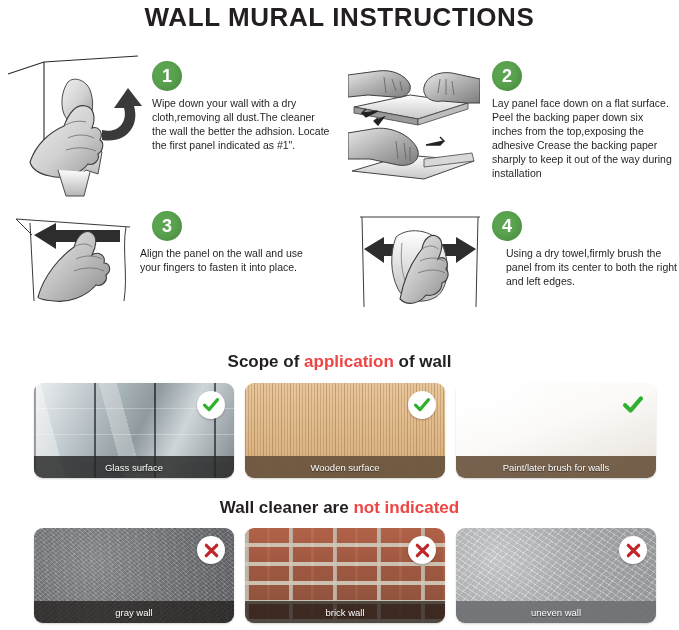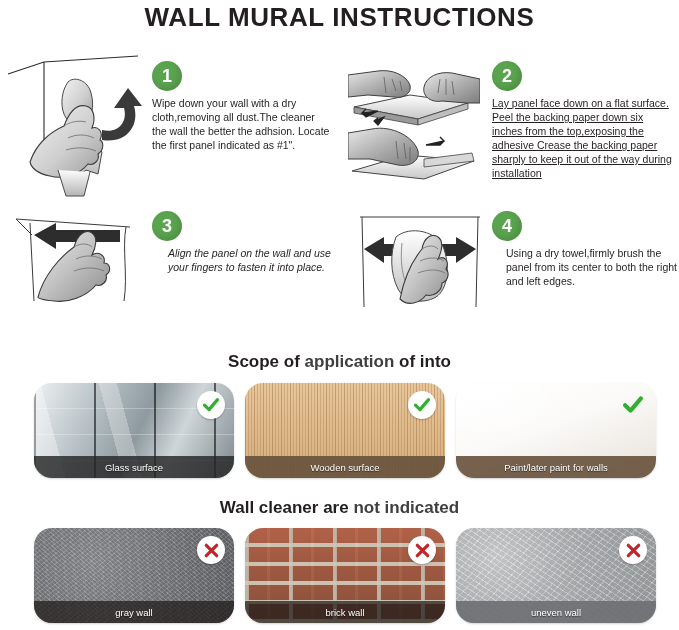--- a/index.html
+++ b/index.html
@@ -27,25 +27,25 @@
   }
   .step-text{
     position:absolute;font-size:10.5px;line-height:14px;color:#231f20;
   }
 
   
   .sec-head{
     position:absolute;width:679px;text-align:center;
     font-size:17px;font-weight:bold;color:#231f20;
   }
-  .hl{color:#404040;}
+  .hl{color:#ef4444;}
 
   
   .card{
-    position:absolute;width:200px;height:95px;border-radius:18px;
+    position:absolute;width:200px;height:95px;border-radius:9px;
     overflow:hidden;box-shadow:0 1px 2px rgba(0,0,0,.18);
   }
   .card-img{position:absolute;inset:0;}
   .card-label{
     position:absolute;left:0;right:0;bottom:0;height:22px;
     display:flex;align-items:center;justify-content:center;
     font-size:9.5px;color:#ffffff;text-shadow:0 1px 1px rgba(0,0,0,.55);
   }
   .mark{
     position:absolute;right:9px;top:8px;width:28px;height:28px;border-radius:50%;
@@ -186,21 +186,21 @@
         <path d="M4 116 L58 100 L126 106 L76 124 Z" fill="url(#g2p)" stroke="#444" stroke-width="1"></path>
         <path d="M76 104 L124 98 L126 106 L76 112 Z" fill="#d8d8d8" stroke="#444" stroke-width=".8"></path>
 
         <path d="M0 78 L24 74 C44 70 66 82 70 96 C72 106 62 112 50 110 L22 104 L0 104 Z" fill="url(#g2)" stroke="#3f3f3f" stroke-width="1"></path>
         <path d="M48 86 L50 104 M56 88 L58 104 M62 92 L62 106" stroke="#5f5f5f" stroke-width=".8" fill="none"></path>
 
         <path d="M78 90 L96 86 L92 82 L96 86 L92 90 Z" fill="#222" stroke="#222" stroke-width="1.4"></path>
       </svg>
     </div>
     <div class="badge" style="left:492px;top:61px;">2</div>
-    <div class="step-text" style="left:492px;top:96px;width:183px;text-decoration:underline;">Lay panel face down on a flat surface. Peel the backing paper down six inches from the top,exposing the adhesive Crease the backing paper  sharply  to keep it out of the way during installation</div>
+    <div class="step-text" style="left:492px;top:96px;width:183px;">Lay panel face down on a flat surface. Peel the backing paper down six inches from the top,exposing the adhesive Crease the backing paper  sharply  to keep it out of the way during installation</div>
   </div>
 
   <div class="step">
     <div class="step-art" style="left:8px;top:205px;">
       <svg width="138" height="100" viewBox="0 0 138 100" aria-hidden="true">
         <defs>
           <linearGradient id="g3" x1="0" y1="0" x2="1" y2="1">
             <stop offset="0" stop-color="#ededed"></stop>
               <stop offset=".5" stop-color="#c0c0c0"></stop>
               <stop offset="1" stop-color="#8c8c8c"></stop>
@@ -216,21 +216,21 @@
 
         <path d="M30 92 C36 70 52 52 66 42 C70 28 78 24 84 28 C90 32 88 42 84 50
                  C90 46 98 50 96 58 C102 58 104 66 98 70 C100 76 94 82 88 80
                  C78 92 60 98 46 96 C36 95 30 94 30 92 Z" fill="url(#g3)" stroke="#3a3a3a" stroke-width="1.1"></path>
         <path d="M66 42 C72 38 80 38 84 42" fill="none" stroke="#6e6e6e" stroke-width=".8"></path>
         <path d="M68 54 C76 50 86 50 94 54" fill="none" stroke="#6e6e6e" stroke-width=".8"></path>
         <path d="M66 66 C76 62 88 62 96 66" fill="none" stroke="#6e6e6e" stroke-width=".8"></path>
       </svg>
     </div>
     <div class="badge" style="left:152px;top:211px;">3</div>
-    <div class="step-text" style="left:168px;top:246px;width:180px;font-style:italic;">Align the panel on the wall and use your fingers to fasten it into place.</div>
+    <div class="step-text" style="left:140px;top:246px;width:180px;">Align the panel on the wall and use your fingers to fasten it into place.</div>
   </div>
 
   <div class="step">
     <div class="step-art" style="left:350px;top:203px;">
       <svg width="140" height="108" viewBox="0 0 140 108" aria-hidden="true">
         <defs>
           <linearGradient id="g4" x1="0" y1="0" x2="1" y2="1">
             <stop offset="0" stop-color="#f0f0f0"></stop>
               <stop offset=".5" stop-color="#c4c4c4"></stop>
               <stop offset="1" stop-color="#8f8f8f"></stop>
@@ -259,21 +259,21 @@
         <path d="M72 46 C78 42 84 42 88 46" fill="none" stroke="#6e6e6e" stroke-width=".8"></path>
         <path d="M70 58 C78 54 88 54 94 58" fill="none" stroke="#6e6e6e" stroke-width=".8"></path>
         <path d="M68 70 C78 66 88 66 95 70" fill="none" stroke="#6e6e6e" stroke-width=".8"></path>
       </svg>
     </div>
     <div class="badge" style="left:492px;top:211px;">4</div>
     <div class="step-text" style="left:506px;top:246px;width:183px;">Using a dry towel,firmly brush the panel from its center to both the right and left edges.</div>
   </div>
 
   <div class="sec-head" style="top:352px;">
-    <span>Scope of </span><span class="hl">application</span><span> of into</span>
+    <span>Scope of </span><span class="hl">application</span><span> of wall</span>
   </div>
 
   <div class="card" style="left:34px;top:383px;">
     <div class="card-img tex-glass"></div>
     <div class="mark circled">
       <svg width="18" height="18" viewBox="0 0 18 18">
           <path d="M2.5 9.2 L7 13.6 L15.5 3.6" fill="none" stroke="#2fb02f" stroke-width="3.2" stroke-linecap="round" stroke-linejoin="round"></path>
         </svg>
     </div>
     <div class="card-label lbl-dark">Glass surface</div>
@@ -289,21 +289,21 @@
     <div class="card-label lbl-brown">Wooden surface</div>
   </div>
 
   <div class="card" style="left:456px;top:383px;">
     <div class="card-img tex-paint"></div>
     <div class="mark plain">
       <svg width="22" height="22" viewBox="0 0 18 18">
           <path d="M2.5 9.2 L7 13.6 L15.5 3.6" fill="none" stroke="#2fb02f" stroke-width="3.4" stroke-linecap="round" stroke-linejoin="round"></path>
         </svg>
     </div>
-    <div class="card-label lbl-brown">Paint/later paint for walls</div>
+    <div class="card-label lbl-brown">Paint/later brush for walls</div>
   </div>
 
   <div class="sec-head" style="top:498px;">
     <span>Wall cleaner are </span><span class="hl">not indicated</span>
   </div>
 
   <div class="card" style="left:245px;top:528px;">
     <div class="card-img tex-brick"></div>
     <div class="mark circled">
       <svg width="17" height="17" viewBox="0 0 18 18">

